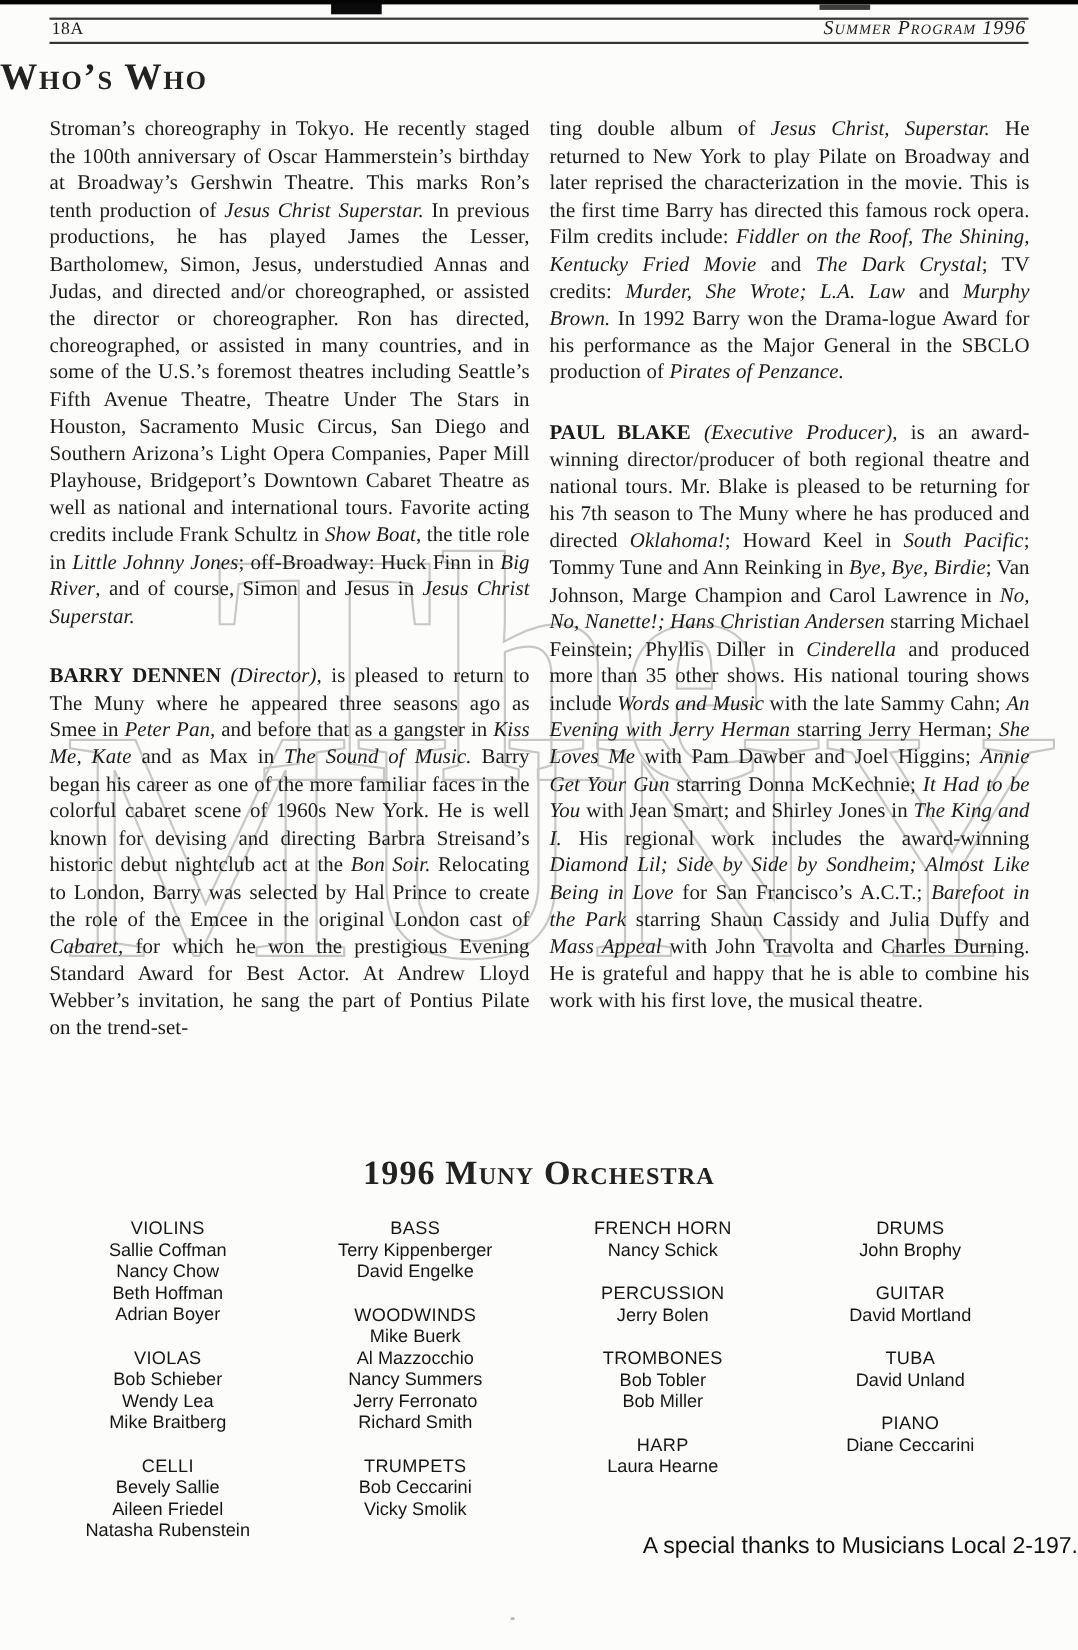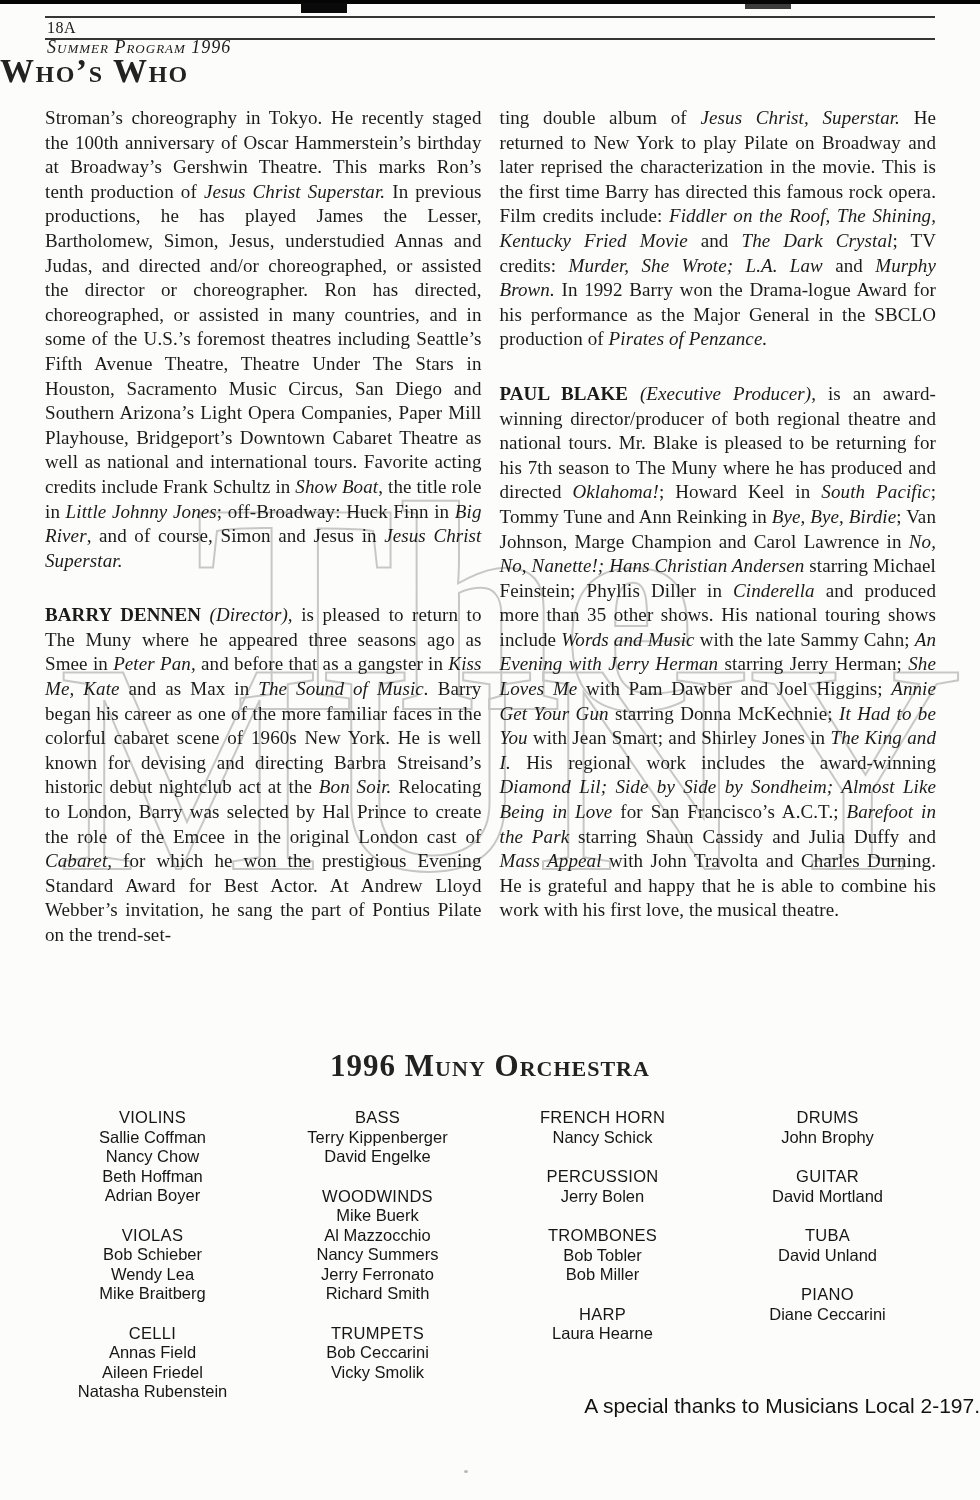--- a/index.html
+++ b/index.html
@@ -15,22 +15,22 @@
   
   .top-bar{position:absolute;top:0;left:0;width:980px;height:4px;background:#050505;}
   .top-blob{position:absolute;top:3px;left:301px;width:46px;height:10px;background:#0a0a0a;}
   .top-blob2{position:absolute;top:4px;left:745px;width:46px;height:5px;background:#3c3c3c;}
   .bottom-speck{position:absolute;top:1470px;left:464px;width:4px;height:3px;background:#b9b9b9;border-radius:50%;}
 
   
   .header{position:absolute;left:45px;right:45px;top:16px;}
   .rule{height:2px;background:#363636;}
   .header-row{
-    display:flex;justify-content:space-between;align-items:flex-start;
-    padding:1px 2px 2px 2px;height:17px;flex-direction:column;
+    display:flex;justify-content:space-between;align-items:flex-end;
+    padding:1px 2px 2px 2px;height:17px;
   }
   .page-number{font-size:16px;letter-spacing:.5px;}
   .publication{font-size:18px;font-variant:small-caps;letter-spacing:1px;font-style:italic;}
 
   
   .page-title{
     position:absolute;top:52px;left:0;width:980px;margin:0;
     font-size:34px;font-weight:700;
     font-variant:small-caps;letter-spacing:1.5px;
     color:#222;
@@ -137,21 +137,21 @@
           <div class="orch-name">Adrian Boyer</div>
         </div>
         <div class="orch-group">
           <div class="orch-group-title">VIOLAS</div>
           <div class="orch-name">Bob Schieber</div>
           <div class="orch-name">Wendy Lea</div>
           <div class="orch-name">Mike Braitberg</div>
         </div>
         <div class="orch-group">
           <div class="orch-group-title">CELLI</div>
-          <div class="orch-name">Annas Field</div>
+          <div class="orch-name">Bevely Sallie</div>
           <div class="orch-name">Aileen Friedel</div>
           <div class="orch-name">Natasha Rubenstein</div>
         </div>
       </div>
       <div class="orch-col">
         <div class="orch-group">
           <div class="orch-group-title">BASS</div>
           <div class="orch-name">Terry Kippenberger</div>
           <div class="orch-name">David Engelke</div>
         </div>

